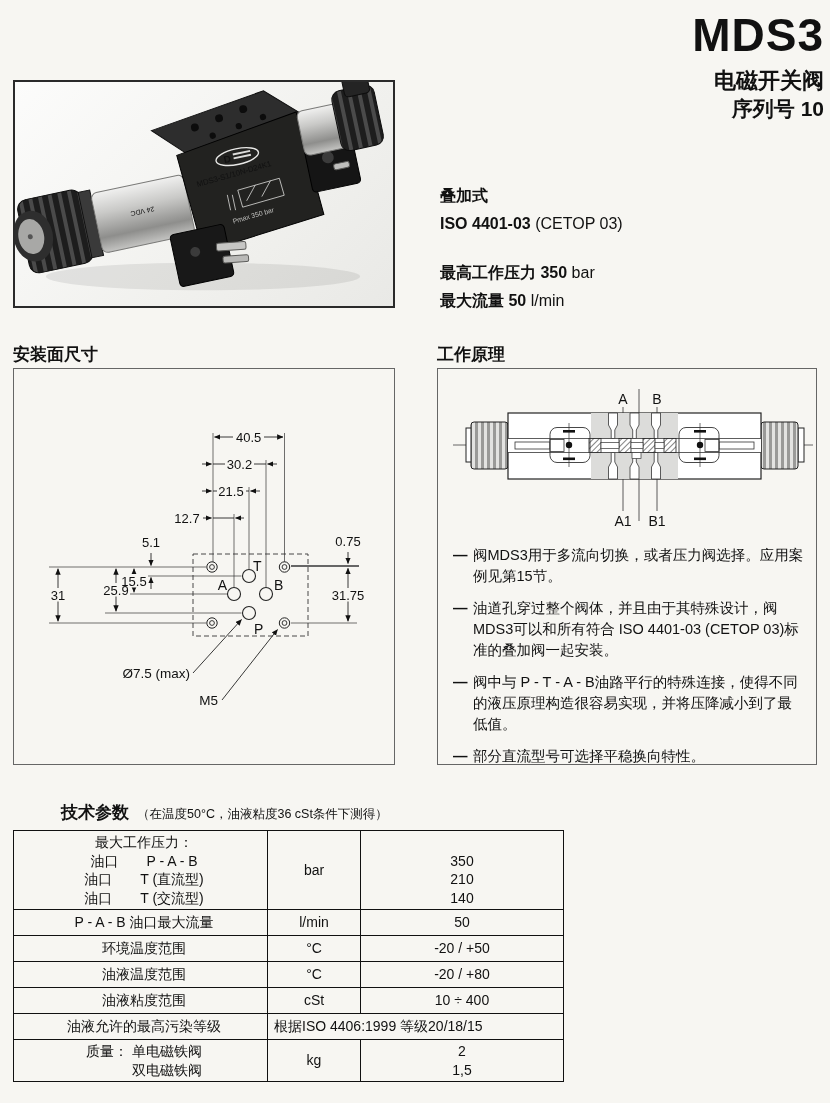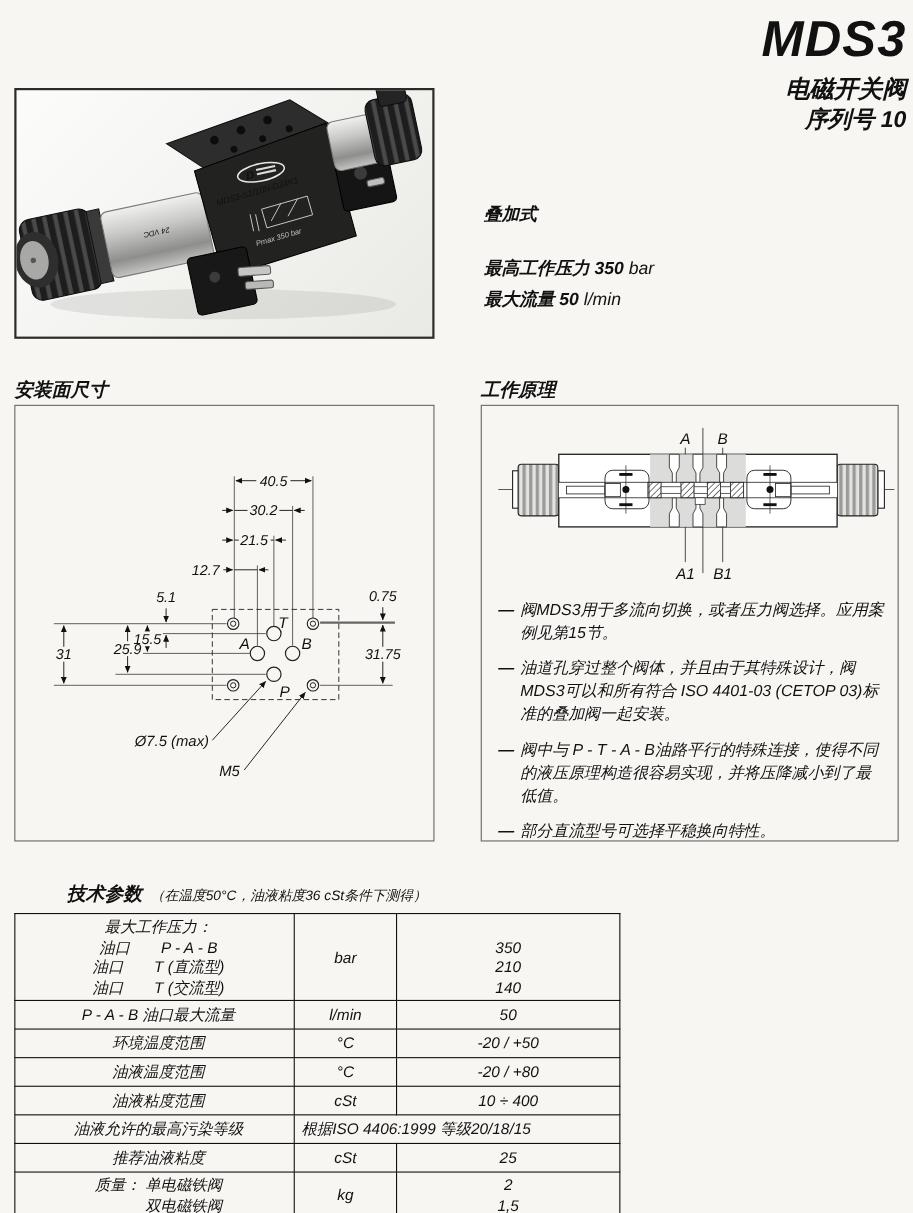--- a/index.html
+++ b/index.html
@@ -1,21 +1,20 @@
 <!DOCTYPE html>
 <html><head>
 <meta charset="utf-8">
 <style>
   html,body{margin:0;padding:0;}
   body{background:#e8e8e6;}
   .page{
     position:relative;width:830px;height:1103px;margin:0 auto;
     background:#f7f6f2;overflow:hidden;color:#111;
     font-family:"Liberation Sans","DejaVu Sans",sans-serif;
-    font-style:italic;
   }
   
   .title-block{position:absolute;top:12px;right:6px;text-align:right;line-height:1;}
   .model{font-size:46px;font-weight:bold;letter-spacing:1px;}
   .subtitle{font-size:22px;font-weight:bold;margin-top:12px;}
   .series{font-size:21px;font-weight:bold;margin-top:6px;}
   
   .photo-frame{
     position:absolute;left:13px;top:80px;width:382px;height:228px;
     border:2px solid #2a2a2a;background:linear-gradient(135deg,#fcfcfb 0%,#f1f1ee 60%,#e9e9e6 100%);
@@ -131,20 +130,21 @@
 
         <rect x="300" y="52" width="56" height="46" rx="6" fill="url(#silver)" stroke="#7a7a78"></rect>
         <rect x="338" y="40" width="44" height="62" rx="9" fill="url(#knurlDark)" stroke="#0d0d0d"></rect>
         <rect x="352" y="28" width="26" height="20" rx="4" fill="#242424" stroke="#0d0d0d"></rect>
       </g>
     </svg>
   </div>
 
   <div class="intro">
     <div class="bold">叠加式</div>
+    <div><span class="bold">ISO 4401-03</span><span> (CETOP 03)</span></div>
     <div class="gap"><span class="bold">最高工作压力</span> <span class="bold">350</span> <span>bar</span></div>
     <div><span class="bold">最大流量</span> <span class="bold">50</span> <span>l/min</span></div>
   </div>
 
   <div class="sec-title" id="mount-title">安装面尺寸</div>
   <div class="box" id="mount-box">
     <svg viewBox="13 368 380 395">
       <defs>
         <marker id="ah" orient="auto" markerWidth="7" markerHeight="6" refX="6.5" refY="3">
           <path d="M0,0 L7,3 L0,6 z" fill="#111"></path>
@@ -409,29 +409,20 @@
           <td class="value">
             <div>10 ÷ 400</div>
           </td>
         </tr>
         <tr class="single">
           <td class="param">
             <div>油液允许的最高污染等级</div>
           </td>
           <td colspan="2" class="merged">根据ISO 4406:1999 等级20/18/15</td>
         </tr>
-        <tr class="single">
-          <td class="param">
-            <div>推荐油液粘度</div>
-          </td>
-          <td class="unit">cSt</td>
-          <td class="value">
-            <div>25</div>
-          </td>
-        </tr>
         <tr>
           <td class="param">
             <div>质量：  单电磁铁阀</div>
             <div>　　　  双电磁铁阀</div>
           </td>
           <td class="unit">kg</td>
           <td class="value">
             <div>2</div>
             <div>1,5</div>
           </td>

